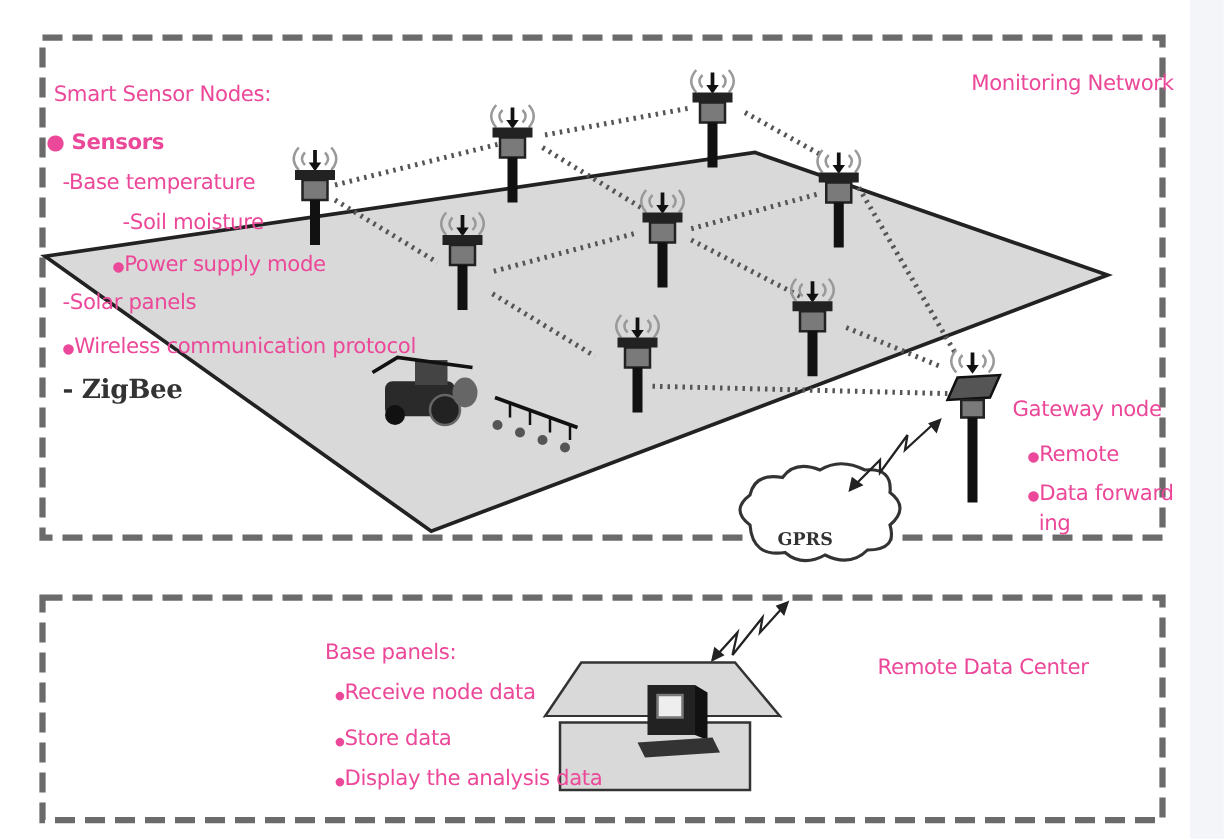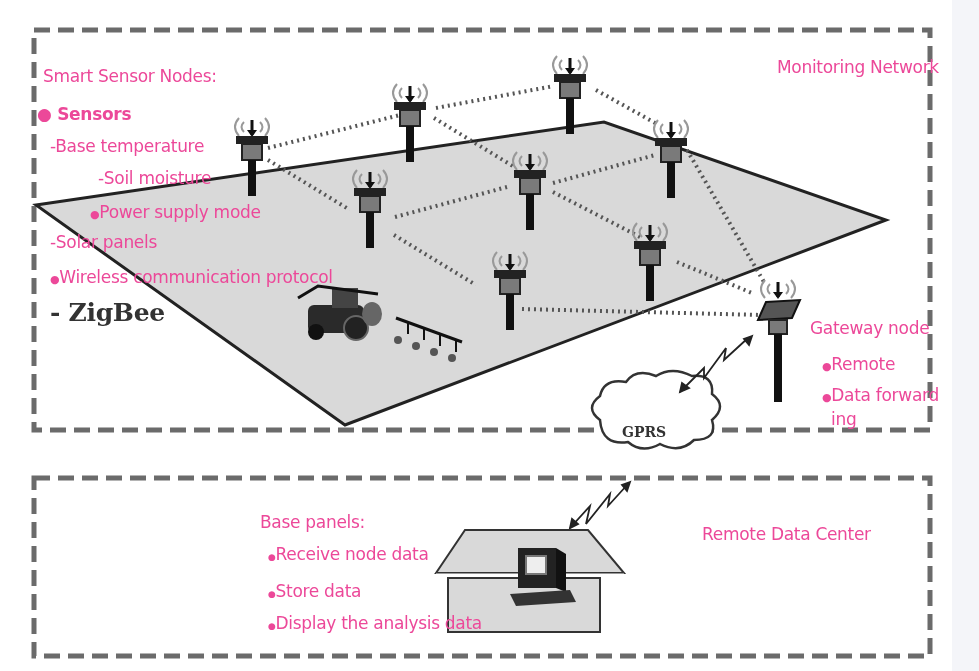--- a/index.html
+++ b/index.html
@@ -1,20 +1,20 @@
 <!DOCTYPE html>
 <html><head>
 <meta charset="utf-8">
 <style>
   html,body{margin:0;padding:0;background:#ffffff;}
   body{width:979px;height:671px;position:relative;overflow:hidden;font-family:"DejaVu Sans",sans-serif;color:#111;}
   .right-strip{position:absolute;left:952px;top:0;width:27px;height:671px;background:#f4f5f9;}
   svg#diagram{position:absolute;left:0;top:0;}
   .lbl{position:absolute;font-family:"DejaVu Sans",sans-serif;font-size:17px;color:#ec4899;white-space:nowrap;letter-spacing:-0.3px;}
-  .zig{font-family:"DejaVu Serif",serif;font-weight:bold;font-size:25px;color:#333;text-align:center;}
+  .zig{font-family:"DejaVu Serif",serif;font-weight:bold;font-size:21px;color:#333;text-align:center;}
   .gprs{font-family:"DejaVu Serif",serif;font-weight:bold;font-size:14px;color:#333;position:absolute;}
 </style>
 </head>
 <body>
 
 <div class="right-strip"></div>
 
 <svg id="diagram" width="979" height="671" viewBox="0 0 979 671">
 
   <rect x="34" y="30" width="896" height="400" fill="none" stroke="#6b6b6b" stroke-width="5" stroke-dasharray="16 8"></rect>

